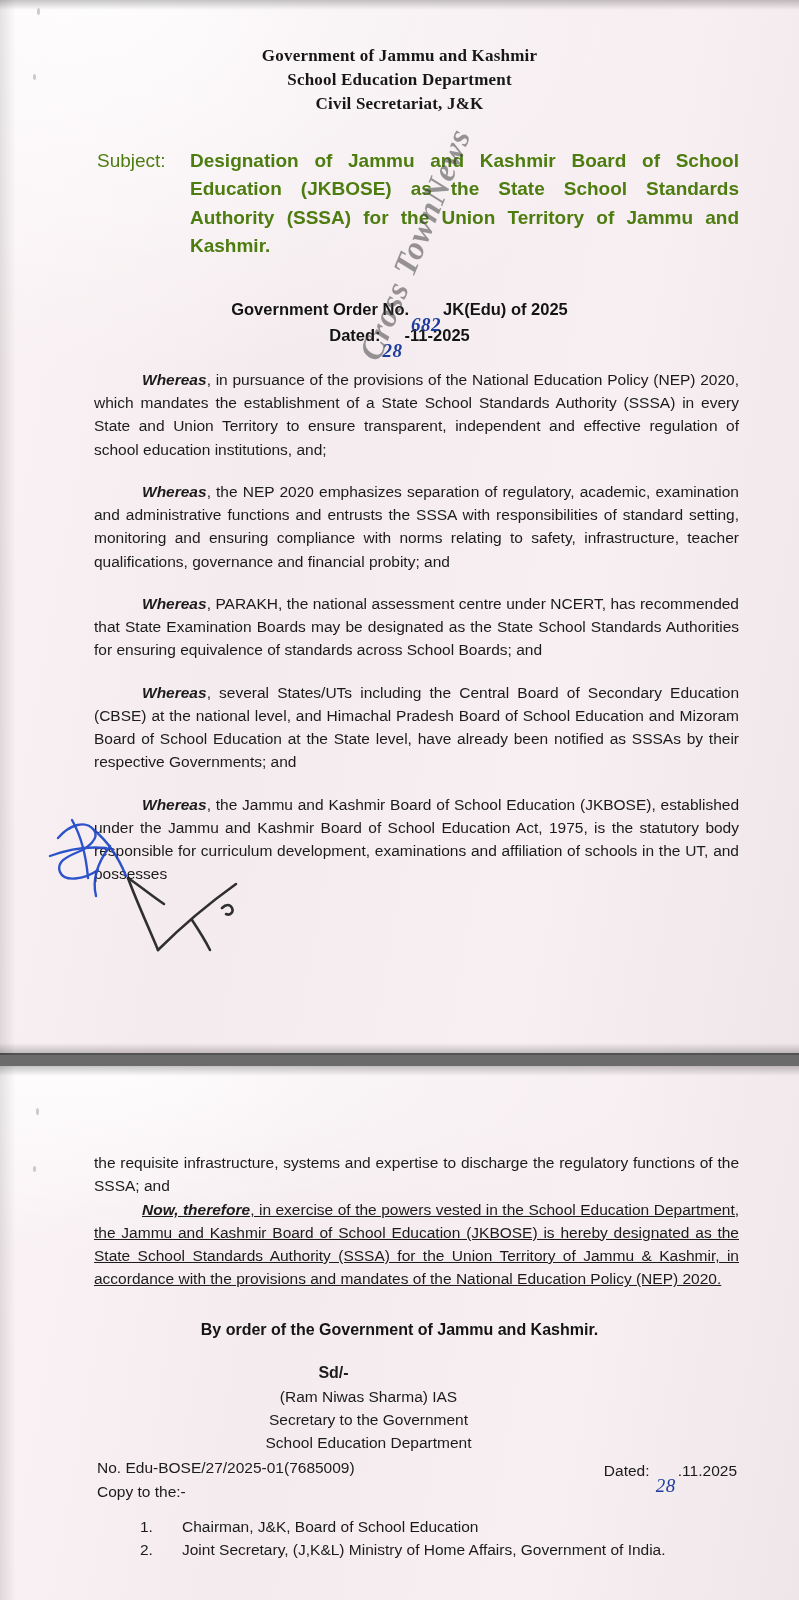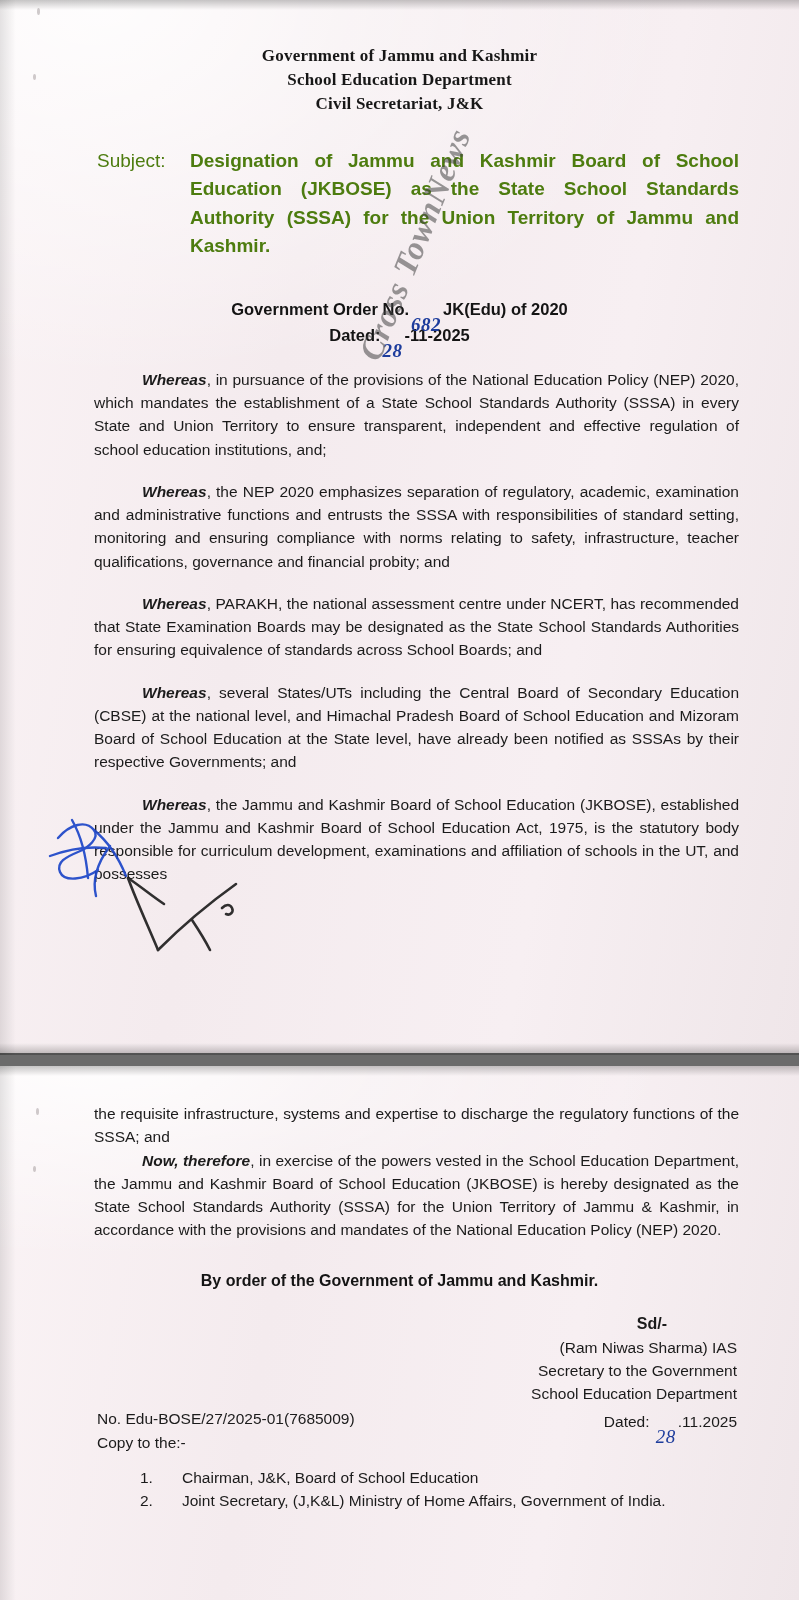--- a/index.html
+++ b/index.html
@@ -118,43 +118,43 @@
   }
   .para {
     margin-top: 19px;
     text-indent: 48px;
   }
   .para.first { margin-top: 22px; }
   .lead {
     font-style: italic;
     font-weight: bold;
   }
-  .p2-top { padding-top: 36px; }
+  .p2-top { padding-top: 85px; }
   .p2-para {
     margin: 0 60px 0 94px;
     font-size: 15.5px;
     line-height: 1.5;
     color: #1b1b1b;
     text-align: justify;
   }
   .p2-para + .p2-para { margin-top: 0; }
-  .now-indent { text-indent: 48px; }
+  .now-indent { text-indent: 48px; text-decoration: underline; }
 
   .byorder {
     text-align: center;
     font-weight: bold;
     font-size: 16px;
     color: #141414;
     margin-top: 30px;
   }
 
   .sign-block {
     margin-top: 22px;
     margin-right: 62px;
-    text-align: right;
+    text-align: center;
     font-size: 15.5px;
     line-height: 1.5;
     color: #1b1b1b;
   }
   .sign-block .sd {
     font-weight: bold;
     font-size: 16px;
     margin-right: 70px;
   }
 
@@ -260,21 +260,21 @@
       <div>School Education Department</div>
       <div>Civil Secretariat, J&amp;K</div>
     </div>
 
     <div class="subject-block">
       <div class="subject-label">Subject:</div>
       <div class="subject-text">Designation of Jammu and Kashmir Board of School Education (JKBOSE) as the State School Standards Authority (SSSA) for the Union Territory of Jammu and Kashmir.</div>
     </div>
 
     <div class="order-no">
-      <span>Government Order No.</span><span class="hand">682</span><span>JK(Edu) of 2020</span>
+      <span>Government Order No.</span><span class="hand">682</span><span>JK(Edu) of 2025</span>
     </div>
     <div class="order-dated">
       <span>Dated:</span><span class="hand">28</span><span>-11-2025</span>
     </div>
 
     <div class="body-text">
       <p class="para first">
         <span class="lead">Whereas</span><span>, in pursuance of the provisions of the National Education Policy (NEP) 2020, which mandates the establishment of a State School Standards Authority (SSSA) in every State and Union Territory to ensure transparent, independent and effective regulation of school education institutions, and;</span>
       </p>
       <p class="para">

